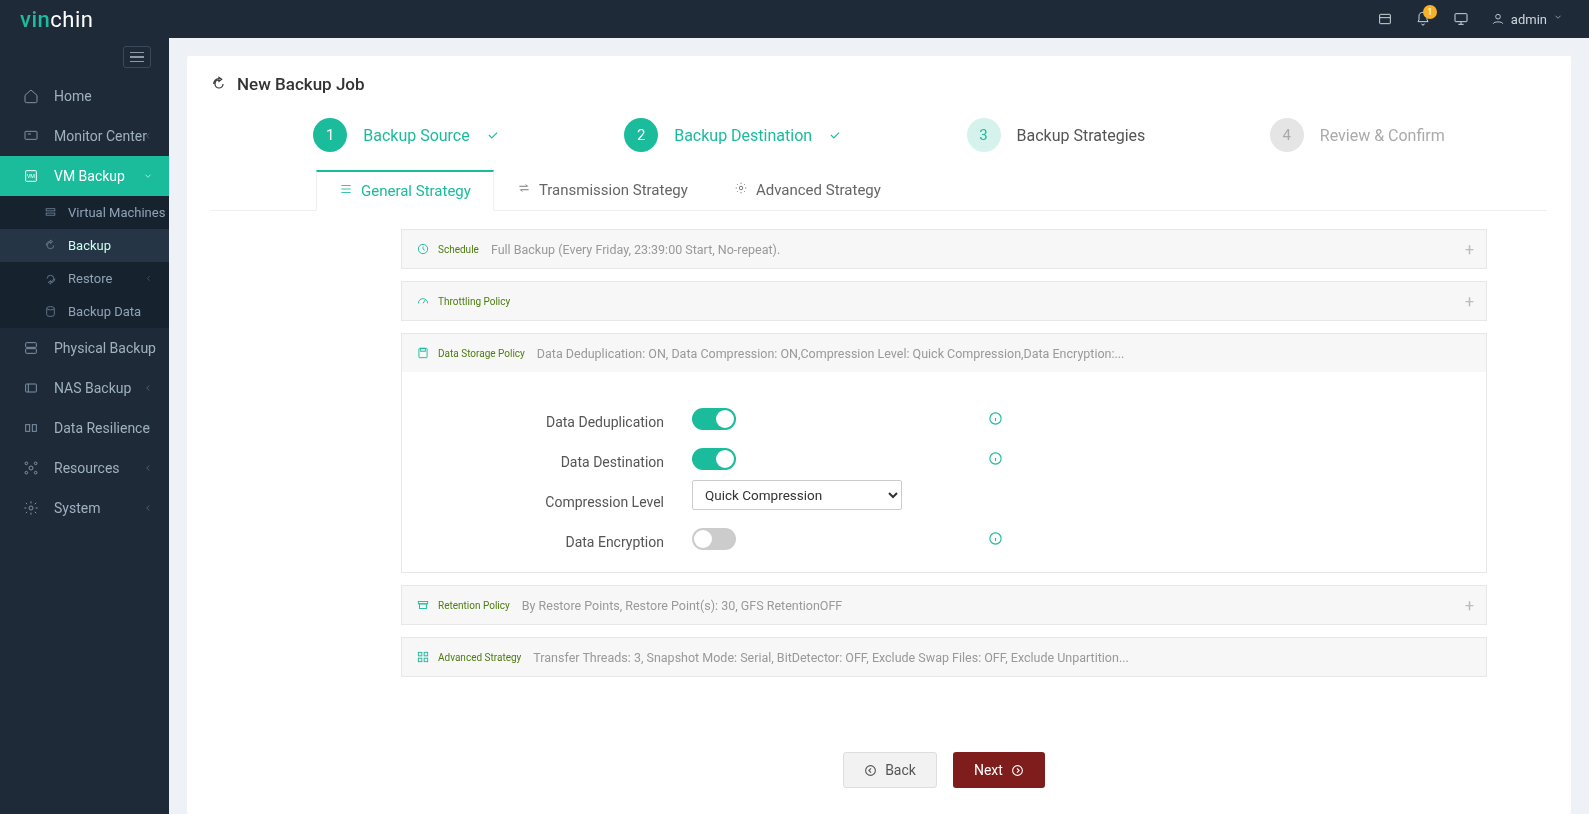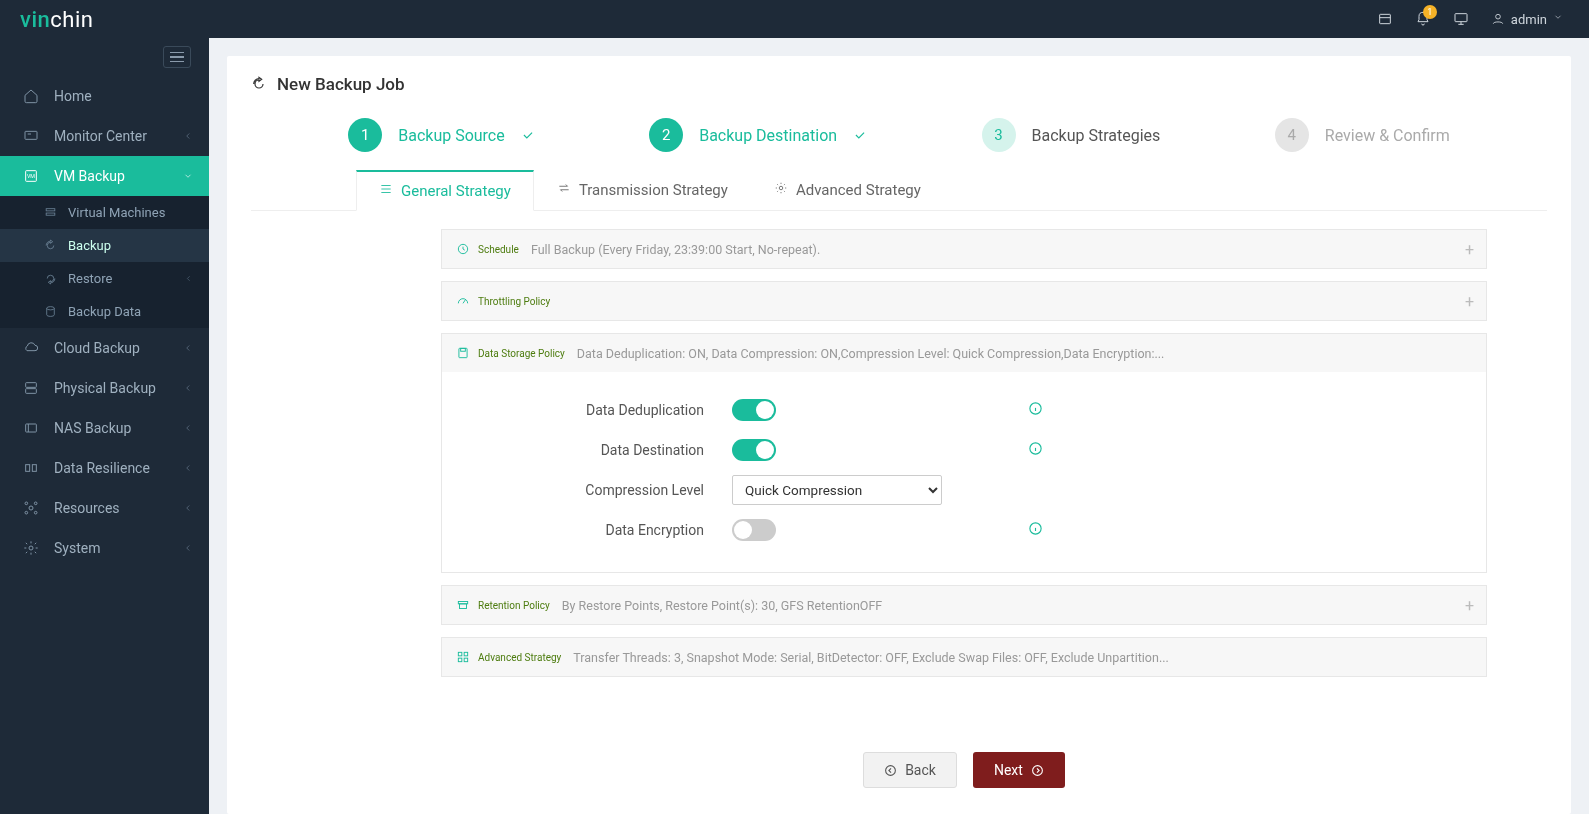--- a/index.html
+++ b/index.html
@@ -10,21 +10,21 @@
 .logo .vin{color:#1abc9c;font-weight:500}
 .logo .chin{color:#fff}
 .topbar-spacer{flex:1}
 .top-icon{margin-left:22px;display:inline-flex;align-items:center;cursor:pointer;position:relative}
 .top-icon svg{width:16px;height:16px;stroke:#cfd6dd;fill:none;stroke-width:1.5}
 .badge{position:absolute;top:-6px;left:8px;background:#f5b227;color:#fff;border-radius:50%;width:14px;height:14px;font-size:9px;display:flex;align-items:center;justify-content:center}
 .user{margin-left:22px;display:flex;align-items:flex-start;cursor:pointer;font-size:13px;color:#cfd6dd}
 .user svg{width:14px;height:14px;stroke:#cfd6dd;fill:none;stroke-width:1.5;margin-right:6px}
 .user .chev{margin-left:6px;width:10px;height:10px}
 .body{flex:1;display:flex;min-height:0}
-.sidebar{width:209px;background:#1e2a38;color:#9fb0bf;display:flex;flex-direction:column;font-size:14px;overflow-y:auto}
+.sidebar{width:169px;background:#1e2a38;color:#9fb0bf;display:flex;flex-direction:column;font-size:14px;overflow-y:auto}
 .sb-toggle{height:38px;display:flex;align-items:center;justify-content:flex-end;padding-right:18px}
 .sb-toggle .ham{width:28px;height:22px;border:1px solid #3a4a5a;border-radius:3px;display:flex;flex-direction:column;justify-content:center;align-items:center;gap:3px;cursor:pointer}
 .sb-toggle .ham span{display:block;width:14px;height:1.5px;background:#8a9aab}
 .sb-item{height:40px;display:flex;align-items:center;padding-left:22px;cursor:pointer;position:relative}
 .sb-item.active{background:#1abc9c;color:#fff}
 .sb-item .icon{width:18px;height:18px;margin-right:14px;display:inline-flex;align-items:center;justify-content:center}
 .sb-item .icon svg{width:16px;height:16px;stroke:#7f93a5;fill:none;stroke-width:1.5}
 .sb-item.active .icon svg{stroke:#fff}
 .sb-item .chev{position:absolute;right:16px;width:10px;height:10px;stroke:#6b7f92;fill:none;stroke-width:1.5}
 .sb-item.active .chev{stroke:#fff}
@@ -53,21 +53,21 @@
 .tab svg{width:14px;height:14px;stroke:currentColor;fill:none;stroke-width:1.5}
 .content{flex:1;padding:18px 60px 0 190px;min-height:0;display:flex;flex-direction:column;overflow:hidden}
 .panels{flex:1;overflow:hidden;position:relative;display:flex;flex-direction:column;gap:12px}
 .panel{border:1px solid #e7e7e7}
 .panel-hd{background:#f7f7f7;height:38px;display:flex;align-items:center;padding:0 14px;cursor:pointer;position:relative}
 .panel-hd .picon{width:14px;height:14px;stroke:#1abc9c;fill:none;stroke-width:1.6;margin-right:8px}
 .panel-hd .ptitle{color:#4d7c0f;font-size:10px;font-weight:400;margin-right:12px;white-space:nowrap}
 .panel-hd .psum{color:#999;font-size:12.5px;overflow:hidden;text-overflow:ellipsis;white-space:nowrap;flex:1}
 .panel-hd .plus{color:#bbb;font-size:16px;position:absolute;right:12px}
 .panel-body{padding:18px 30px 22px 30px;background:#fff}
-.form-row{display:flex;align-items:center;height:40px}
+.form-row{display:flex;align-items:flex-end;height:40px}
 .form-row .lbl{width:260px;text-align:right;padding-right:28px;color:#555;font-size:14px}
 .form-row .ctrl{width:260px;display:flex;align-items:center}
 .form-row .info{margin-left:36px}
 .form-row .info svg{width:15px;height:15px;stroke:#1abc9c;fill:none;stroke-width:1.8}
 .toggle{width:44px;height:22px;border-radius:11px;background:#ccc;position:relative;cursor:pointer;transition:.15s}
 .toggle.on{background:#1abc9c}
 .toggle .knob{width:18px;height:18px;border-radius:50%;background:#fff;position:absolute;top:2px;left:2px;transition:.15s}
 .toggle.on .knob{left:24px}
 select.sel{width:210px;height:30px;border:1px solid #ccc;border-radius:2px;padding:0 8px;font-size:13.5px;color:#333;background:#fff}
 .footer{display:flex;justify-content:center;gap:16px;padding:16px 0 8px 0}
@@ -189,31 +189,20 @@
         </div>
         <div class="sb-subitem">
           <span class="icon">
               <svg viewBox="0 0 24 24">
                 <ellipse cx="12" cy="6" rx="7" ry="3"></ellipse>
                 <path d="M5 6v12c0 1.7 3.1 3 7 3s7-1.3 7-3V6"></path>
               </svg>
             </span>
           <span>Backup Data</span>
         </div>
-      </div>
-      <div class="sb-item">
-        <span class="icon">
-            <svg viewBox="0 0 24 24">
-              <path d="M18 16a4 4 0 000-8 6 6 0 00-11.5 1A4 4 0 006 16z"></path>
-            </svg>
-          </span>
-        <span>Cloud Backup</span>
-        <svg class="chev" viewBox="0 0 24 24">
-            <polyline points="15 6 9 12 15 18"></polyline>
-          </svg>
       </div>
       <div class="sb-item">
         <span class="icon">
             <svg viewBox="0 0 24 24">
               <rect x="4" y="4" width="16" height="7" rx="1"></rect>
               <rect x="4" y="13" width="16" height="7" rx="1"></rect>
             </svg>
           </span>
         <span>Physical Backup</span>
         <svg class="chev" viewBox="0 0 24 24">

